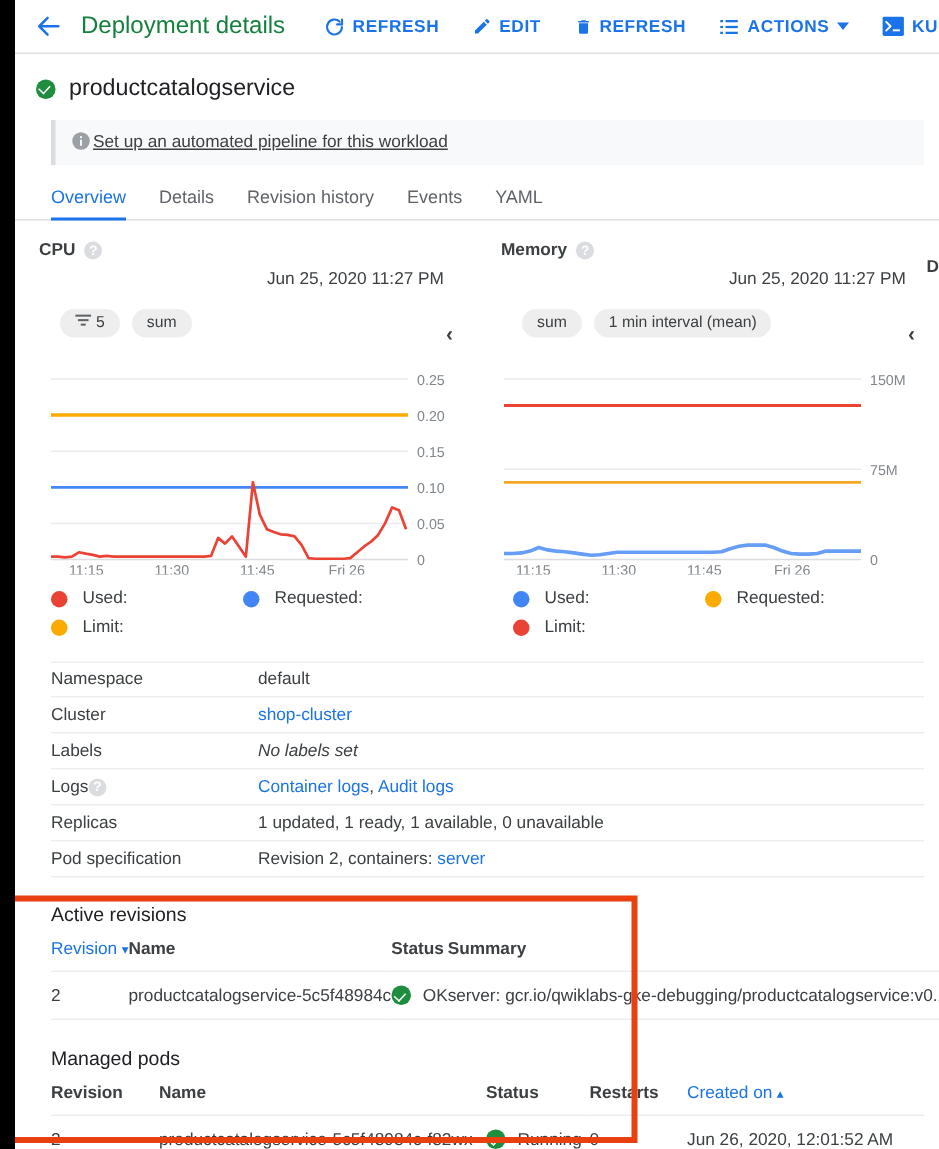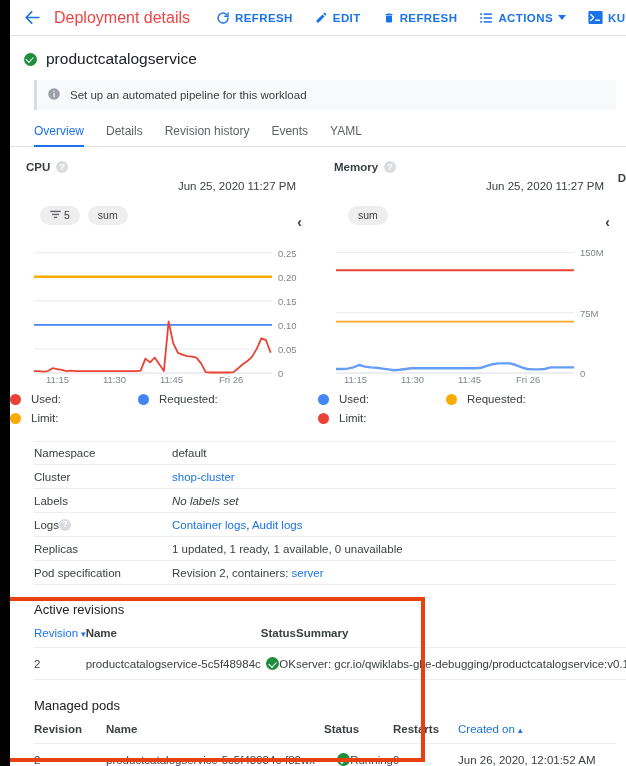--- a/index.html
+++ b/index.html
@@ -24,21 +24,21 @@
     border-bottom: 1px solid #e0e0e0;
     padding-left: 8px;
     white-space: nowrap;
   }
   .back-arrow {
     width: 28px; height: 28px;
     display: flex; align-items: center; justify-content: center;
     color: #1a73e8; flex: 0 0 auto;
   }
   .appbar-title {
-    font-size: 16px; color: #ef4444;
+    font-size: 16px; color: #15803d;
     margin-left: 8px; margin-right: 26px;
     flex: 0 0 auto;
   }
   .tbtn {
     display: flex; align-items: center; gap: 5px;
     color: #1a73e8; font-size: 11.5px; font-weight: bold;
     letter-spacing: .4px;
     margin-right: 22px;
     flex: 0 0 auto;
     cursor: pointer;
@@ -54,22 +54,22 @@
   }
   .svc-name { font-size: 15.5px; color: #202124; }
 
   
   .banner {
     margin: 0 10px 0 24px;
     height: 30px;
     background: #f8f9fa;
     border-left: 3px solid #dadce0;
     display: flex; align-items: center;
-    gap: 9px; padding-left: 10px;
-    font-size: 11.5px; color: #3c4043;
+    gap: 1px; padding-left: 10px;
+    font-size: 11.5px; color: #3c4043; text-decoration: underline;
   }
 
   
   .tabs {
     display: flex; align-items: flex-end;
     gap: 22px;
     padding: 13px 0 0 24px;
     border-bottom: 1px solid #e0e0e0;
     font-size: 12px;
   }
@@ -112,21 +112,21 @@
   }
   .collapse-arrow {
     position: absolute; right: 16px; top: 53px;
     font-size: 14px; color: #3c4043; cursor: pointer;
     font-weight: bold;
   }
   .plot { position: relative; margin-top: 8px; height: 150px; }
   .plot svg { display: block; }
 
   .legend {
-    margin-top: 10px;
+    padding-left: 24px; margin-top: 10px;
     display: grid;
     grid-template-columns: 128px auto;
     row-gap: 7px;
     font-size: 11.5px; color: #3c4043;
   }
   .lg { display: flex; align-items: center; gap: 10px; }
   .dot { width: 11px; height: 11px; border-radius: 50%; flex: 0 0 auto; }
 
   
   .details { margin: 17px 10px 0 24px; }
@@ -150,21 +150,21 @@
     text-align: left; font-weight: bold; color: #3c4043;
     padding: 0 0 8px 0; border-bottom: 1px solid #eceff1;
     white-space: nowrap;
   }
   .tbl th.sorted { color: #1a73e8; font-weight: normal; cursor: pointer; }
   .tbl td {
     padding: 9px 0; color: #3c4043;
     border-bottom: 1px solid #eceff1;
     white-space: nowrap;
   }
-  .stat-cell { display: flex; align-items: center; gap: 0; justify-content: flex-end; }
+  .stat-cell { display: flex; align-items: center; gap: 8px; }
   .check {
     width: 13px; height: 13px; border-radius: 50%;
     background: #1e8e3e; position: relative; flex: 0 0 auto;
   }
   .check::after {
     content: ""; position: absolute;
     left: 3.2px; top: 2.6px;
     width: 3.6px; height: 6.4px;
     border: solid #fff; border-width: 0 1.6px 1.6px 0;
     transform: rotate(43deg);
@@ -349,20 +349,21 @@
     </div>
 
     <div class="chartbox">
       <div class="chart-head">
         <span>Memory</span>
         <span class="q-icon">?</span>
       </div>
       <div class="chart-ts">Jun 25, 2020 11:27 PM</div>
       <div class="chips">
         <div class="chip">sum</div>
+        <div class="chip">1 min interval (mean)</div>
       </div>
       <div class="collapse-arrow">‹</div>
 
       <div class="plot">
         <svg width="308" height="150" viewBox="0 0 308 150">
 
           <line x1="18" y1="19.6" x2="256" y2="19.6" stroke="#e8eaed" stroke-width="1"></line>
           <line x1="18" y1="79.8" x2="256" y2="79.8" stroke="#e8eaed" stroke-width="1"></line>
           <line x1="18" y1="140" x2="256" y2="140" stroke="#dadce0" stroke-width="1"></line>
 

